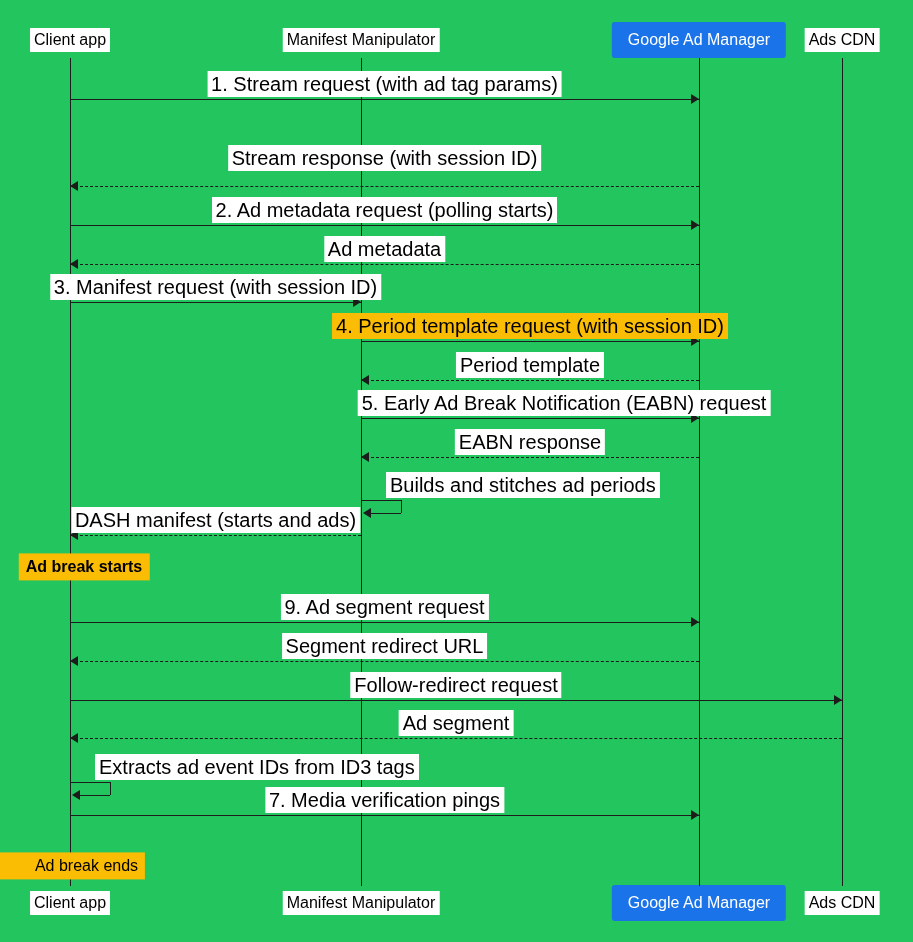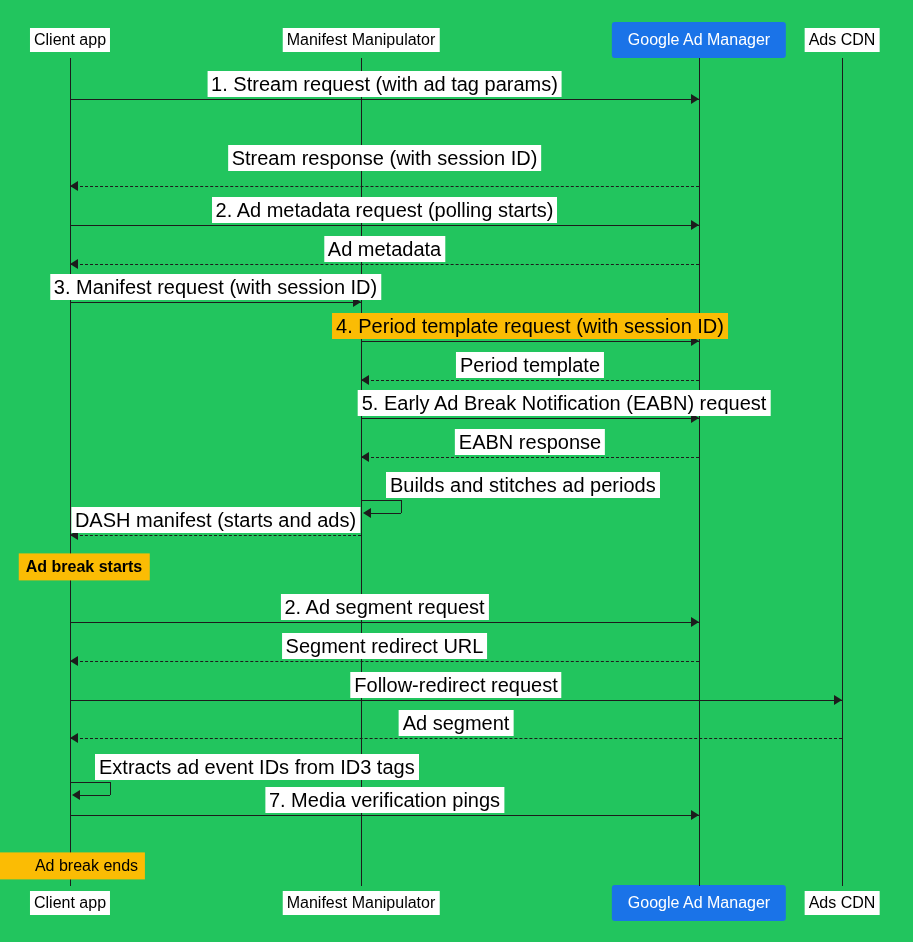--- a/index.html
+++ b/index.html
@@ -136,21 +136,21 @@
     <div class="vline" style="left: 401px; top: 500px; height: 13px;"></div>
     <div class="mline" style="left: 367px; top: 513px; width: 34px;"></div>
     <div class="arrowhead" style="left: 363px; top: 508px; border-right: 8px solid rgb(28, 28, 28);"></div>
     <div class="msg-label selfmsg" style="left: 386px; top: 485px;">Builds and stitches ad periods</div>
     <div class="mline dashed" style="left: 70px; top: 535px; width: 291px;"></div>
     <div class="arrowhead" style="top: 530px; left: 70px; border-right: 8px solid rgb(28, 28, 28);"></div>
     <div class="msg-label" style="left: 215.5px; top: 520px;">DASH manifest (starts and ads)</div>
     <div class="note" style="left: 84px; top: 567px; font-weight: bold;">Ad break starts</div>
     <div class="mline" style="left: 70px; top: 622px; width: 629px;"></div>
     <div class="arrowhead" style="top: 617px; left: 691px; border-left: 8px solid rgb(28, 28, 28);"></div>
-    <div class="msg-label" style="left: 384.5px; top: 607px;">2. Ad segment request</div>
+    <div class="msg-label" style="left: 384.5px; top: 607px;">9. Ad segment request</div>
     <div class="mline dashed" style="left: 70px; top: 661px; width: 629px;"></div>
     <div class="arrowhead" style="top: 656px; left: 70px; border-right: 8px solid rgb(28, 28, 28);"></div>
     <div class="msg-label" style="left: 384.5px; top: 646px;">Segment redirect URL</div>
     <div class="mline" style="left: 70px; top: 700px; width: 772px;"></div>
     <div class="arrowhead" style="top: 695px; left: 834px; border-left: 8px solid rgb(28, 28, 28);"></div>
     <div class="msg-label" style="left: 456px; top: 685px;">Follow-redirect request</div>
     <div class="mline dashed" style="left: 70px; top: 738px; width: 772px;"></div>
     <div class="arrowhead" style="top: 733px; left: 70px; border-right: 8px solid rgb(28, 28, 28);"></div>
     <div class="msg-label" style="left: 456px; top: 723px;">Ad segment</div>
     <div class="mline" style="left: 70px; top: 782px; width: 40px;"></div>

